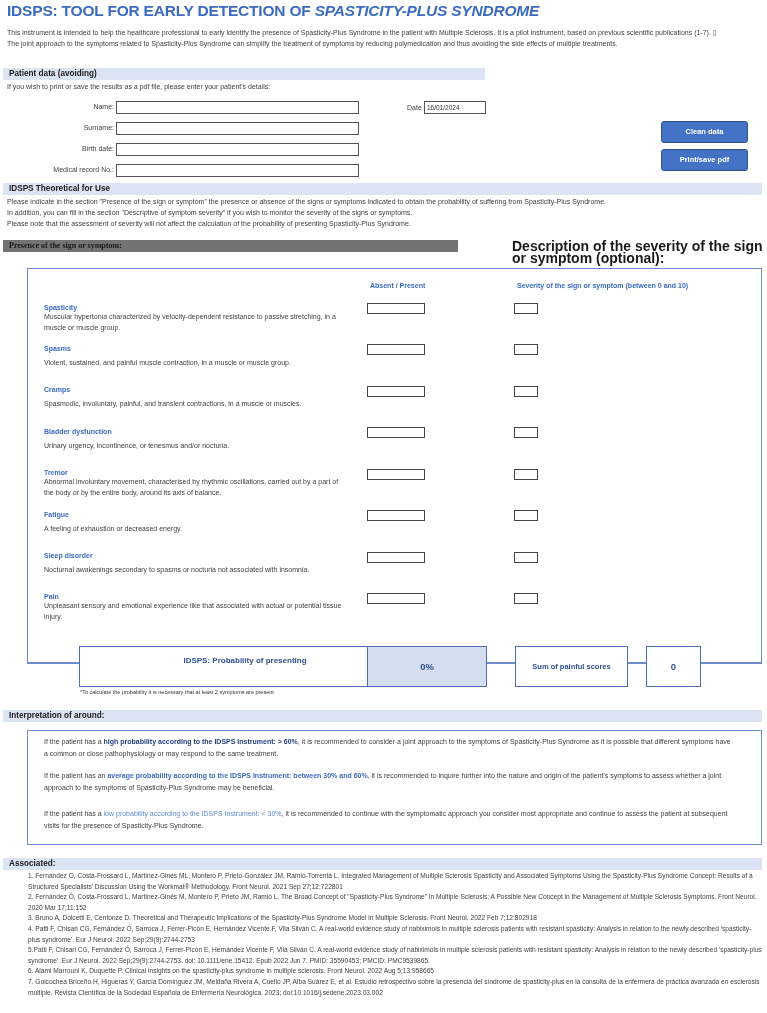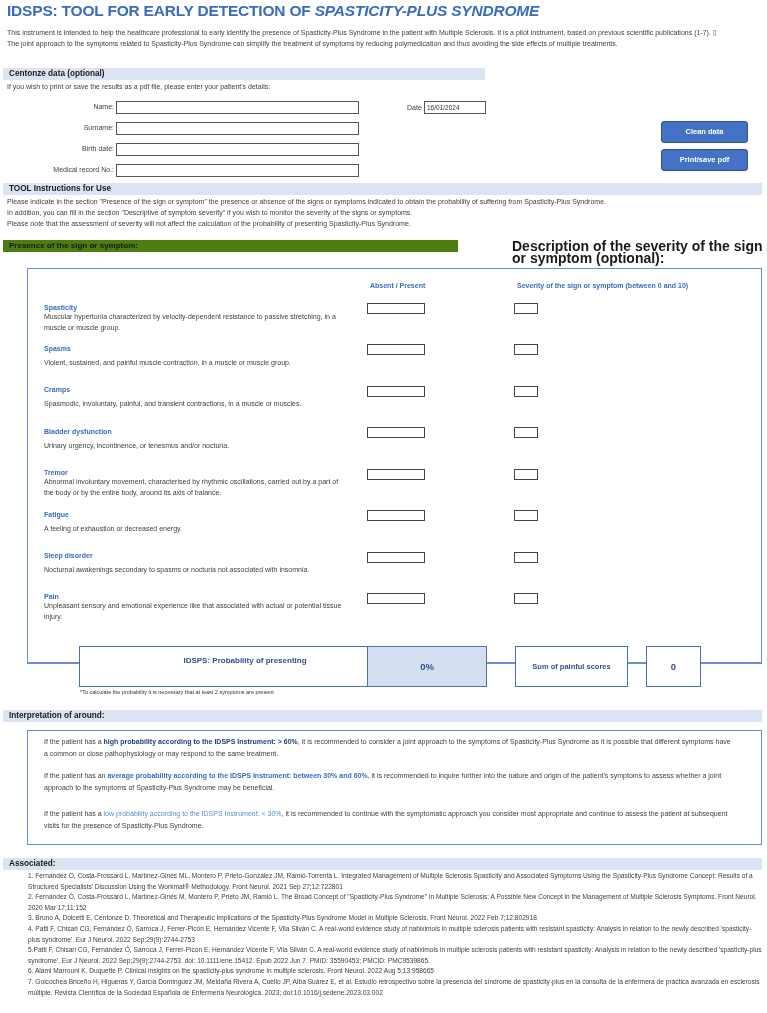--- a/index.html
+++ b/index.html
@@ -6,21 +6,21 @@
   html, body { width: 767px; height: 1013px; background: #ffffff; overflow: hidden; }
   body { font-family: "Liberation Sans", sans-serif; color: #404040; position: relative; font-size: 7px; }
   .abs { position: absolute; }
 
   .title { left: 7px; top: 2px; font-size: 15.5px; font-weight: bold; color: #3a6bc0; letter-spacing: -0.2px; white-space: nowrap; }
   .title em { font-style: italic; margin-top: 24px; }
 
   .intro { left: 7px; top: 28px; width: 755px; font-size: 7px; line-height: 10.5px; color: #404040; }
 
   .sect-bar { background: #dce3f3; height: 12px; font-size: 8.2px; font-weight: bold; color: #1a1a1a; padding-left: 6px; line-height: 12px; }
-  .sect-bar.gray { background: #4d7c0f; }
+  .sect-bar.gray { background: #737373; font-family: Liberation Serif, serif; }
 
   .subtext { font-size: 7px; color: #404040; line-height: 11px; }
 
   .field-label { font-size: 7px; color: #404040; text-align: right; width: 110px; }
   .field-input { border: 1px solid #555; border-left-width: 1.5px; background: #fff; height: 13px; font-size: 6.5px; padding-left: 2px; line-height: 11px; color: #333; font-family: "Liberation Sans", sans-serif; }
 
   .btn { background: #4472c4; color: #fff; border: 1px solid #2f528f; border-radius: 3px; font-size: 7.5px; font-weight: bold; text-align: center; width: 87px; height: 22px; line-height: 20px; cursor: pointer; margin-left: 37px; }
 
   .symptom-frame { left: 27px; top: 268px; width: 735px; height: 395px; border: 1.5px solid #6c8ccc; border-bottom: none; }
   .frame-bottom-l { left: 27px; top: 662px; width: 52px; height: 1.5px; background: #6c8ccc; }
@@ -57,42 +57,42 @@
 
 <div class="abs title">
   <span>IDSPS: TOOL FOR EARLY DETECTION OF </span><em>SPASTICITY-PLUS SYNDROME</em>
 </div>
 
 <div class="abs intro">
   <div>This instrument is intended to help the healthcare professional to early identify the presence of Spasticity-Plus Syndrome in the patient with Multiple Sclerosis. It is a pilot instrument, based on previous scientific publications (1-7). ▯</div>
   <div>The joint approach to the symptoms related to Spasticity-Plus Syndrome can simplify the treatment of symptoms by reducing polymedication and thus avoiding the side effects of multiple treatments.</div>
 </div>
 
-<div class="abs sect-bar" style="left:3px; top:68px; width:482px;">Centonze data (optional)</div>
+<div class="abs sect-bar" style="left:3px; top:68px; width:482px;">Patient data (avoiding)</div>
 <div class="abs subtext" style="left:7px; top:81px;">If you wish to print or save the results as a pdf file, please enter your patient's details:</div>
 
 <div class="abs field-label" style="left:4px; top:103px;">Name:</div>
 <input class="abs field-input" style="left: 116px; top: 101px; width: 243px;" value="">
 
 <div class="abs field-label" style="left:4px; top:124px;">Surname:</div>
 <input class="abs field-input" style="left: 116px; top: 122px; width: 243px;" value="">
 
 <div class="abs field-label" style="left:4px; top:145px;">Birth date:</div>
 <input class="abs field-input" style="left: 116px; top: 143px; width: 243px;" value="">
 
 <div class="abs field-label" style="left:4px; top:166px;">Medical record No.:</div>
 <input class="abs field-input" style="left: 116px; top: 164px; width: 243px;" value="">
 
 <div class="abs subtext" style="left:407px; top:102px;">Date</div>
 <input class="abs field-input" style="left: 424px; top: 101px; width: 62px;" value="16/01/2024">
 
 <div class="abs btn" style="left:624px; top:121px;">Clean data</div>
 <div class="abs btn" style="left:624px; top:149px;">Print/save pdf</div>
 
-<div class="abs sect-bar" style="left:3px; top:183px; width:759px;">TOOL Instructions for Use</div>
+<div class="abs sect-bar" style="left:3px; top:183px; width:759px;">IDSPS Theoretical for Use</div>
 <div class="abs subtext" style="left:7px; top:196px; width:755px;">
   <div>Please indicate in the section "Presence of the sign or symptom" the presence or absence of the signs or symptoms indicated to obtain the probability of suffering from Spasticity-Plus Syndrome.</div>
   <div>In addition, you can fill in the section "Descriptive of symptom severity" if you wish to monitor the severity of the signs or symptoms.</div>
   <div>Please note that the assessment of severity will not affect the calculation of the probability of presenting Spasticity-Plus Syndrome.</div>
 </div>
 
 <div class="abs sect-bar gray" style="left:3px; top:240px; width:455px; font-size:8px;">Presence of the sign or symptom:</div>
 <div class="abs" style="left:512px; top:240px; font-size:14px; font-weight:bold; color:#1a1a1a; line-height:12px;">Description of the severity of the sign or symptom (optional):</div>
 
 <div class="abs symptom-frame"></div>

